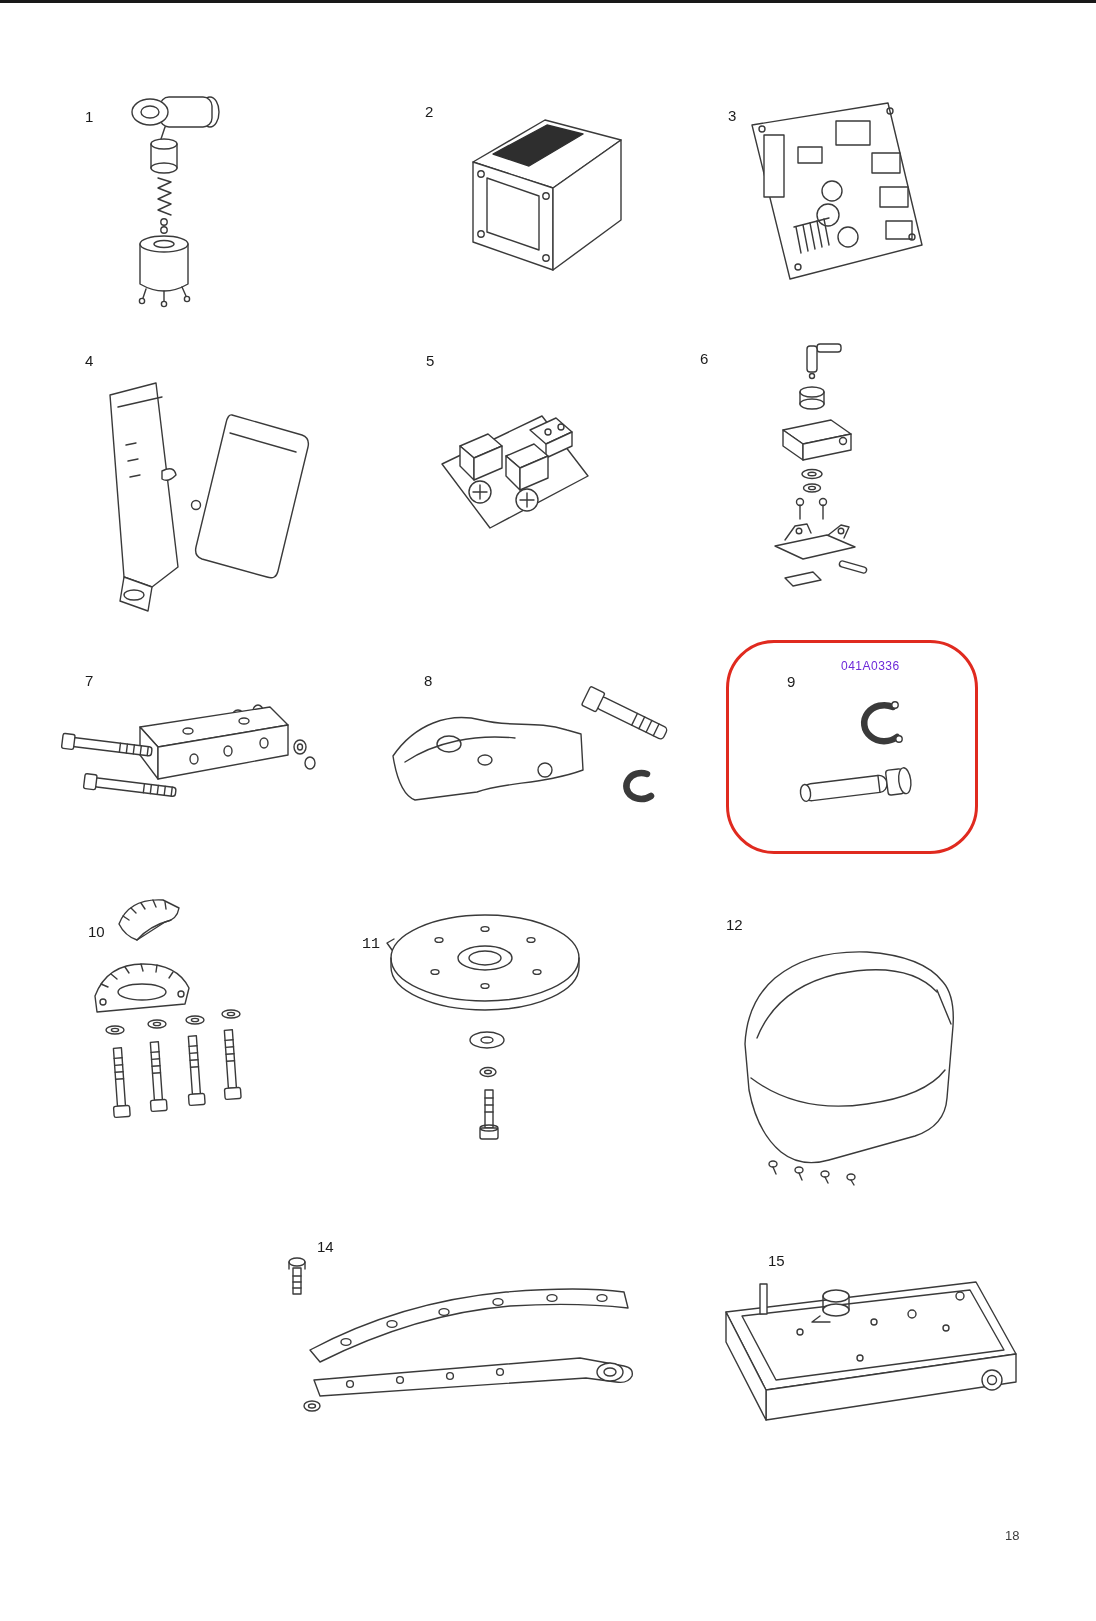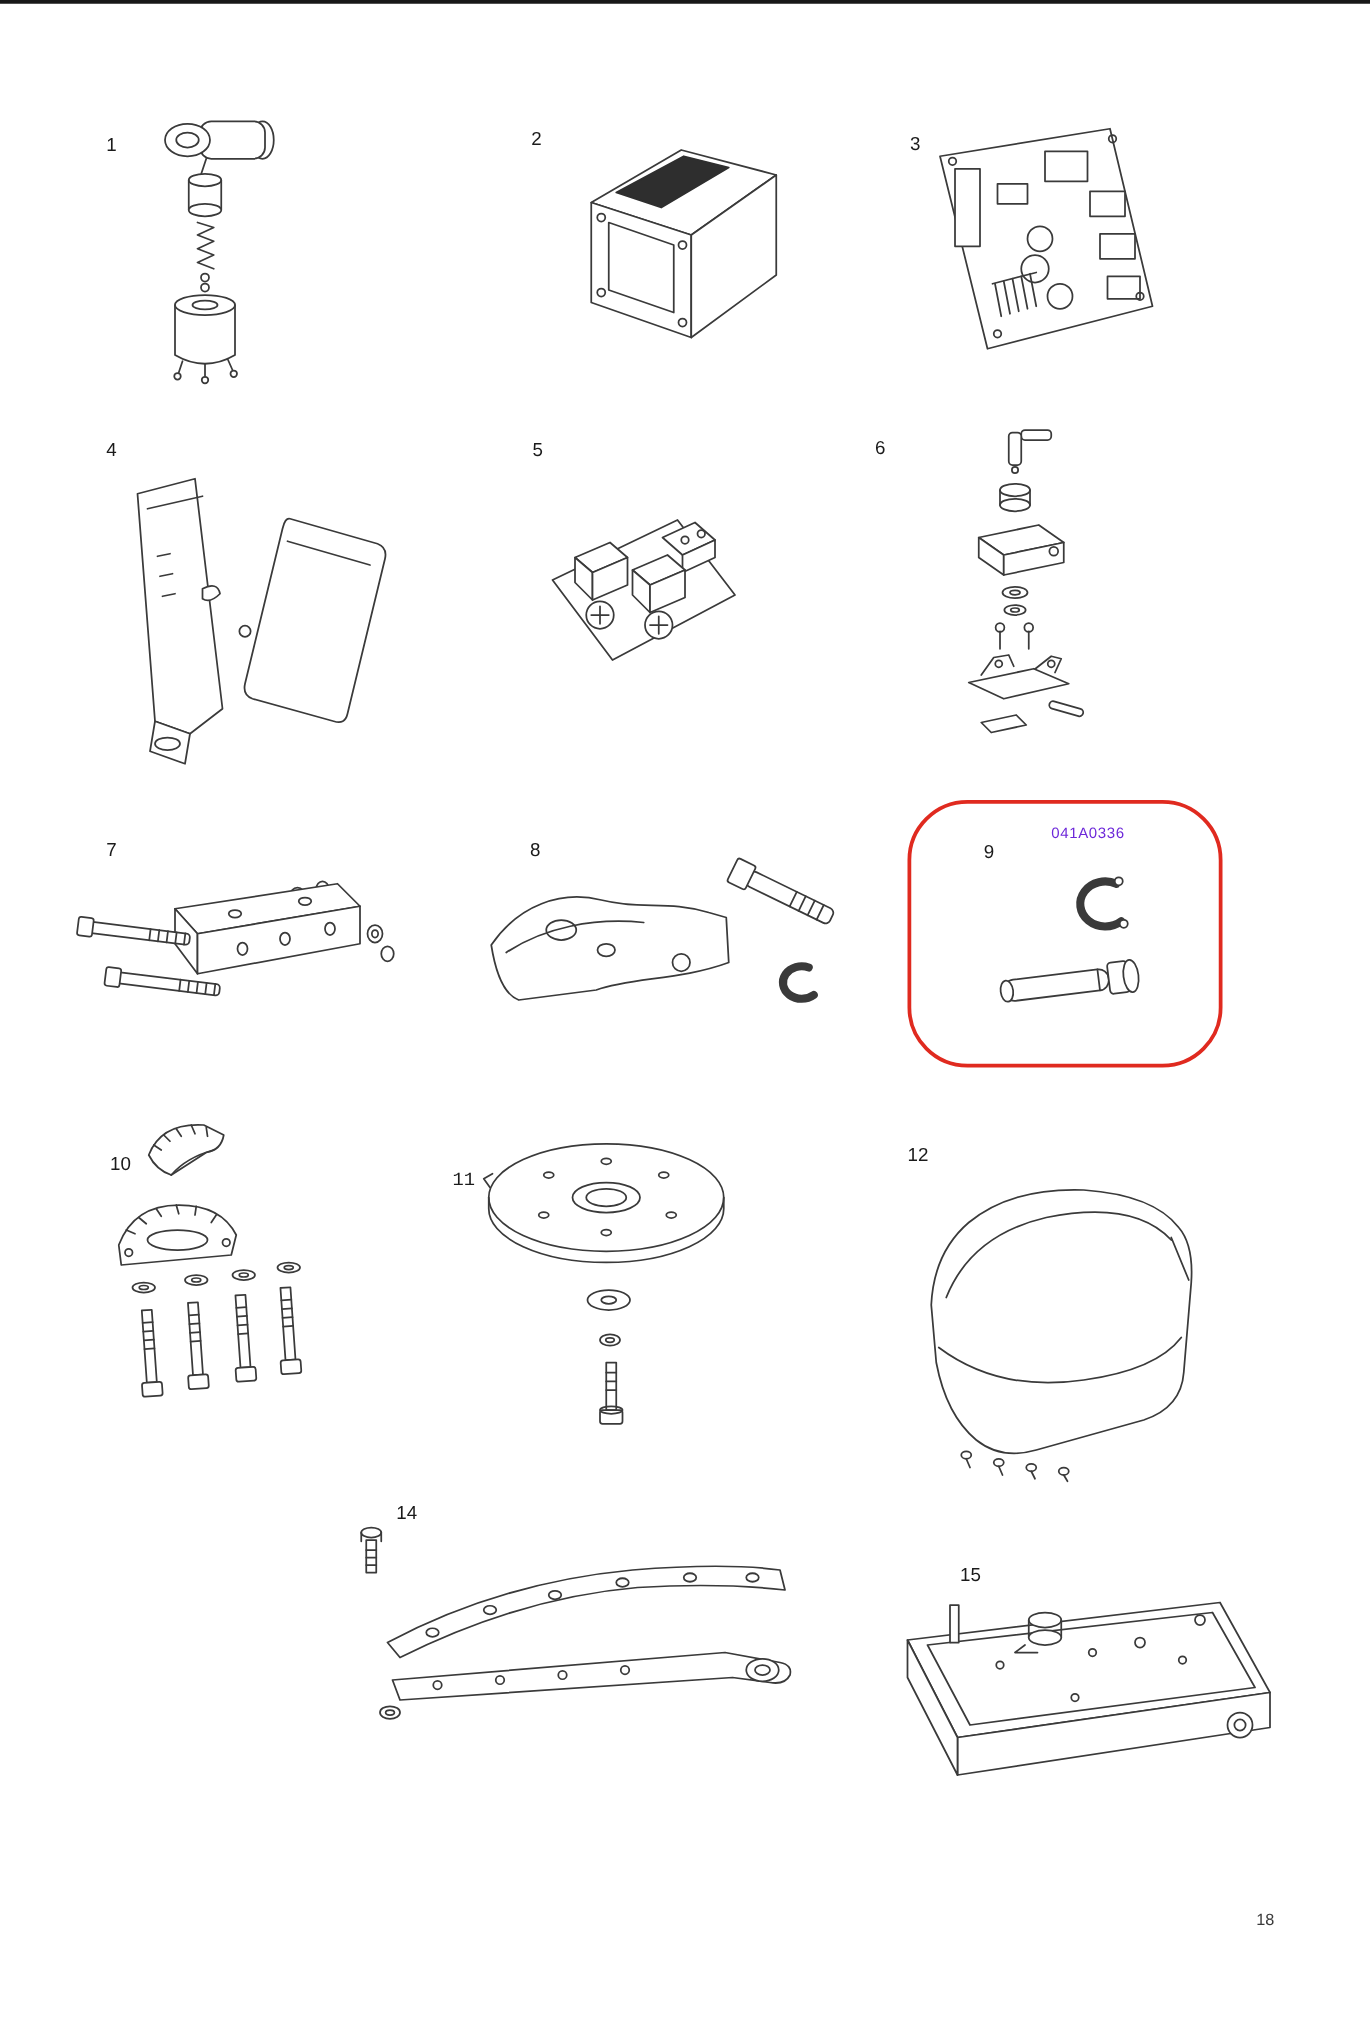--- a/index.html
+++ b/index.html
@@ -307,21 +307,21 @@
       <ellipse class="f" cx="84" cy="240" rx="4" ry="3"></ellipse>
         <path d="M84 243 l3 7"></path>
       <ellipse class="f" cx="110" cy="244" rx="4" ry="3"></ellipse>
         <path d="M110 247 l3 6"></path>
       <ellipse class="f" cx="136" cy="247" rx="4" ry="3"></ellipse>
         <path d="M136 250 l3 5"></path>
     </svg>
   </div>
 
 
-  <div class="part" style="left:280px; top:1214px;">
+  <div class="part" style="left:280px; top:1250px;">
     <span class="num" style="left:37px; top:-12px;">14</span>
     <svg width="370" height="165" viewBox="0 0 370 165">
       <ellipse class="f" cx="17" cy="12" rx="8" ry="4"></ellipse>
       <path d="M9 12 v7 M25 12 v7"></path>
       <rect class="f" x="13" y="18" width="8" height="26"></rect>
       <path d="M13 26 h8 M13 32 h8 M13 38 h8"></path>
       <path class="f" d="M30 100 Q120 52 226 42 Q300 36 344 42 L348 58 Q296 52 230 56 Q136 64 40 112 Z"></path>
       <ellipse cx="66" cy="92" rx="5" ry="3.4"></ellipse>
       <ellipse cx="112" cy="74" rx="5" ry="3.4"></ellipse>
       <ellipse cx="164" cy="62" rx="5" ry="3.4"></ellipse>

